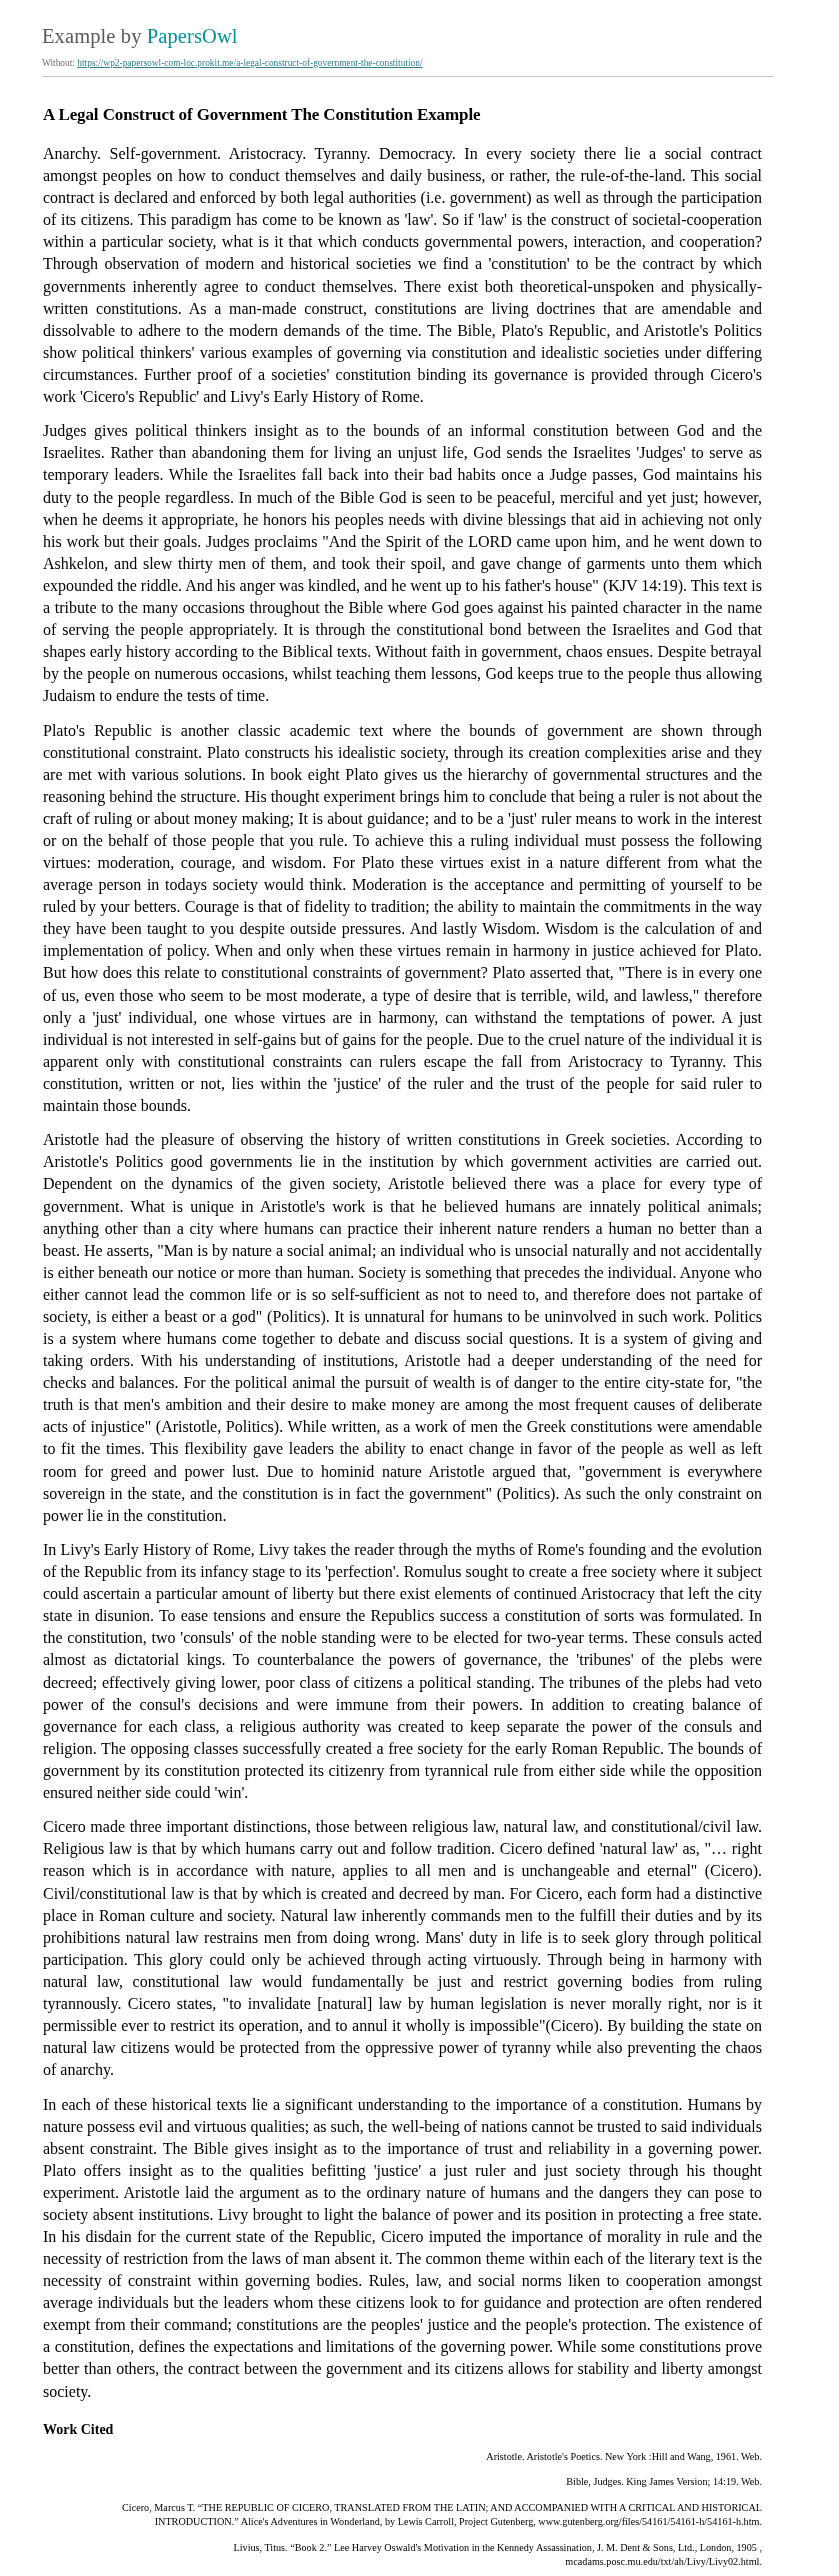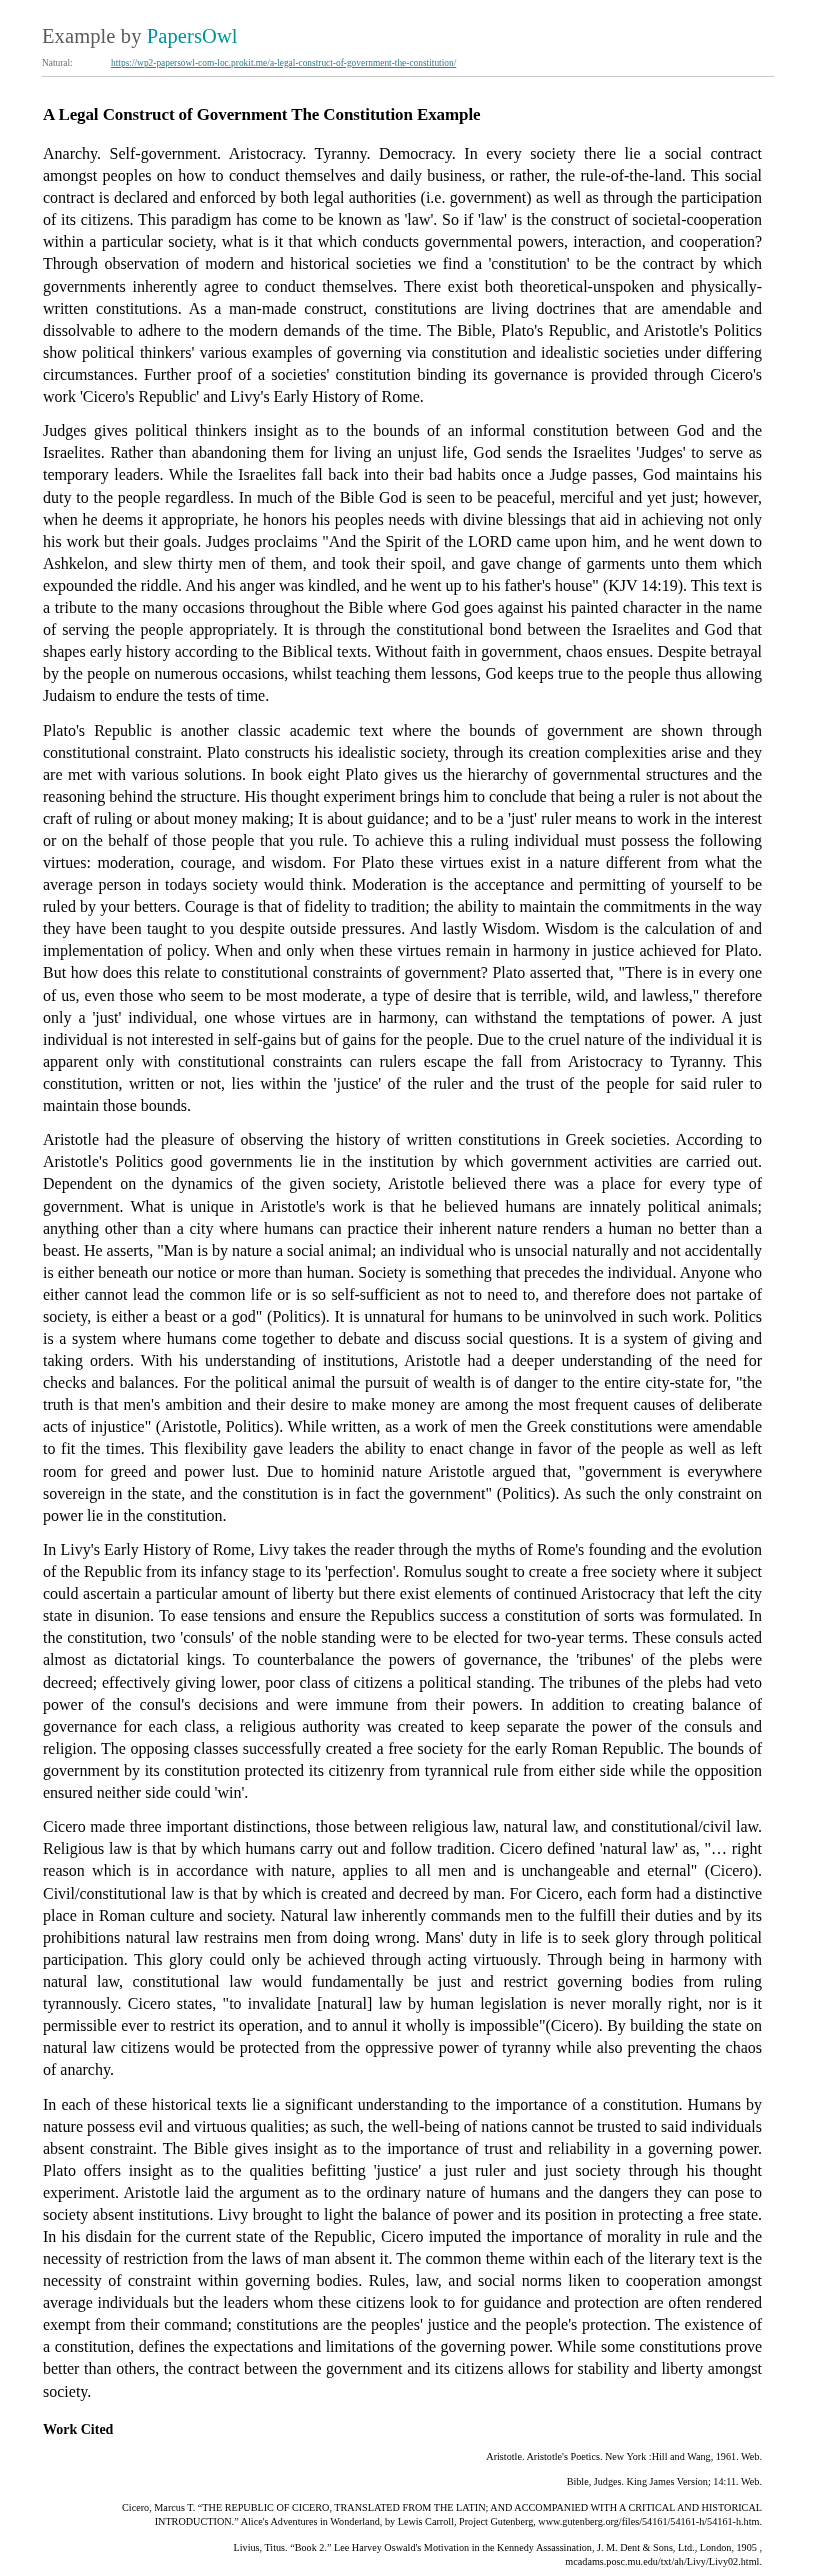--- a/index.html
+++ b/index.html
@@ -46,21 +46,20 @@
     overflow: hidden;
   }
   .source-label {
     color: #6f6f6f;
   }
   .source-url {
     color: #2f7f8e;
     text-decoration: underline;
     text-decoration-color: #2f7f8e;
     word-break: break-all;
-    margin-left: 36px;
   }
   .rule {
     border: 0;
     border-top: 0.8px solid #c9c9c9;
     margin: 1.6px 33px 0 33px;
     height: 0;
   }
   
   .doc {
     padding: 28px 45px 24.6px 34px;
@@ -101,21 +100,21 @@
 </head>
 <body>
 
 <div class="page">
 
   <div class="header">
     <div class="brand">
       <span>Example by </span><span class="brand-accent">PapersOwl</span>
     </div>
     <div class="source-line">
-      <span class="source-label">Natural:</span>
+      <span class="source-label">Without:</span>
       <a class="source-url" href="#">https://wp2-papersowl-com-loc.prokit.me/a-legal-construct-of-government-the-constitution/</a>
     </div>
   </div>
   <hr class="rule">
 
   <div class="doc">
     <h1 class="doc-title">A Legal Construct of Government The Constitution Example</h1>
 
     <div>
       <p class="para">Anarchy. Self-government. Aristocracy. Tyranny. Democracy. In every society there lie a social contract amongst peoples on how to conduct themselves and daily business, or rather, the rule-of-the-land. This social contract is declared and enforced by both legal authorities (i.e. government) as well as through the participation of its citizens. This paradigm has come to be known as 'law'. So if 'law' is the construct of societal-cooperation within a particular society, what is it that which conducts governmental powers, interaction, and cooperation? Through observation of modern and historical societies we find a 'constitution' to be the contract by which governments inherently agree to conduct themselves. There exist both theoretical-unspoken and physically-written constitutions. As a man-made construct, constitutions are living doctrines that are amendable and dissolvable to adhere to the modern demands of the time. The Bible, Plato's Republic, and Aristotle's Politics show political thinkers' various examples of governing via constitution and idealistic societies under differing circumstances. Further proof of a societies' constitution binding its governance is provided through Cicero's work 'Cicero's Republic' and Livy's Early History of Rome.</p>
@@ -124,21 +123,21 @@
       <p class="para">Aristotle had the pleasure of observing the history of written constitutions in Greek societies. According to Aristotle's Politics good governments lie in the institution by which government activities are carried out. Dependent on the dynamics of the given society, Aristotle believed there was a place for every type of government. What is unique in Aristotle's work is that he believed humans are innately political animals; anything other than a city where humans can practice their inherent nature renders a human no better than a beast. He asserts, "Man is by nature a social animal; an individual who is unsocial naturally and not accidentally is either beneath our notice or more than human. Society is something that precedes the individual. Anyone who either cannot lead the common life or is so self-sufficient as not to need to, and therefore does not partake of society, is either a beast or a god" (Politics). It is unnatural for humans to be uninvolved in such work. Politics is a system where humans come together to debate and discuss social questions. It is a system of giving and taking orders. With his understanding of institutions, Aristotle had a deeper understanding of the need for checks and balances. For the political animal the pursuit of wealth is of danger to the entire city-state for, "the truth is that men's ambition and their desire to make money are among the most frequent causes of deliberate acts of injustice" (Aristotle, Politics). While written, as a work of men the Greek constitutions were amendable to fit the times. This flexibility gave leaders the ability to enact change in favor of the people as well as left room for greed and power lust. Due to hominid nature Aristotle argued that, "government is everywhere sovereign in the state, and the constitution is in fact the government" (Politics). As such the only constraint on power lie in the constitution.</p>
       <p class="para">In Livy's Early History of Rome, Livy takes the reader through the myths of Rome's founding and the evolution of the Republic from its infancy stage to its 'perfection'. Romulus sought to create a free society where it subject could ascertain a particular amount of liberty but there exist elements of continued Aristocracy that left the city state in disunion. To ease tensions and ensure the Republics success a constitution of sorts was formulated. In the constitution, two 'consuls' of the noble standing were to be elected for two-year terms. These consuls acted almost as dictatorial kings. To counterbalance the powers of governance, the 'tribunes' of the plebs were decreed; effectively giving lower, poor class of citizens a political standing. The tribunes of the plebs had veto power of the consul's decisions and were immune from their powers. In addition to creating balance of governance for each class, a religious authority was created to keep separate the power of the consuls and religion. The opposing classes successfully created a free society for the early Roman Republic. The bounds of government by its constitution protected its citizenry from tyrannical rule from either side while the opposition ensured neither side could 'win'.</p>
       <p class="para">Cicero made three important distinctions, those between religious law, natural law, and constitutional/civil law. Religious law is that by which humans carry out and follow tradition. Cicero defined 'natural law' as, "… right reason which is in accordance with nature, applies to all men and is unchangeable and eternal" (Cicero). Civil/constitutional law is that by which is created and decreed by man. For Cicero, each form had a distinctive place in Roman culture and society. Natural law inherently commands men to the fulfill their duties and by its prohibitions natural law restrains men from doing wrong. Mans' duty in life is to seek glory through political participation. This glory could only be achieved through acting virtuously. Through being in harmony with natural law, constitutional law would fundamentally be just and restrict governing bodies from ruling tyrannously. Cicero states, "to invalidate [natural] law by human legislation is never morally right, nor is it permissible ever to restrict its operation, and to annul it wholly is impossible"(Cicero). By building the state on natural law citizens would be protected from the oppressive power of tyranny while also preventing the chaos of anarchy.</p>
       <p class="para">In each of these historical texts lie a significant understanding to the importance of a constitution. Humans by nature possess evil and virtuous qualities; as such, the well-being of nations cannot be trusted to said individuals absent constraint. The Bible gives insight as to the importance of trust and reliability in a governing power. Plato offers insight as to the qualities befitting 'justice' a just ruler and just society through his thought experiment. Aristotle laid the argument as to the ordinary nature of humans and the dangers they can pose to society absent institutions. Livy brought to light the balance of power and its position in protecting a free state. In his disdain for the current state of the Republic, Cicero imputed the importance of morality in rule and the necessity of restriction from the laws of man absent it. The common theme within each of the literary text is the necessity of constraint within governing bodies. Rules, law, and social norms liken to cooperation amongst average individuals but the leaders whom these citizens look to for guidance and protection are often rendered exempt from their command; constitutions are the peoples' justice and the people's protection. The existence of a constitution, defines the expectations and limitations of the governing power. While some constitutions prove better than others, the contract between the government and its citizens allows for stability and liberty amongst society.</p>
     </div>
 
     <h2 class="works-heading">Work Cited</h2>
 
     <div>
       <p class="citation">Aristotle. Aristotle's Poetics. New York :Hill and Wang, 1961. Web.</p>
-      <p class="citation">Bible, Judges. King James Version; 14:11. Web.</p>
+      <p class="citation">Bible, Judges. King James Version; 14:19. Web.</p>
       <p class="citation">Cicero, Marcus T. “THE REPUBLIC OF CICERO, TRANSLATED FROM THE LATIN; AND ACCOMPANIED WITH A CRITICAL AND HISTORICAL INTRODUCTION.” Alice's Adventures in Wonderland, by Lewis Carroll, Project Gutenberg, www.gutenberg.org/files/54161/54161-h/54161-h.htm.</p>
       <p class="citation">Livius, Titus. “Book 2.” Lee Harvey Oswald's Motivation in the Kennedy Assassination, J. M. Dent &amp; Sons, Ltd., London, 1905 , mcadams.posc.mu.edu/txt/ah/Livy/Livy02.html.</p>
       <p class="citation">Plato. Plato's The Republic. New York :Books, Inc., 1943. web.</p>
     </div>
   </div>
 
 </div>
 
 
 </body></html>

